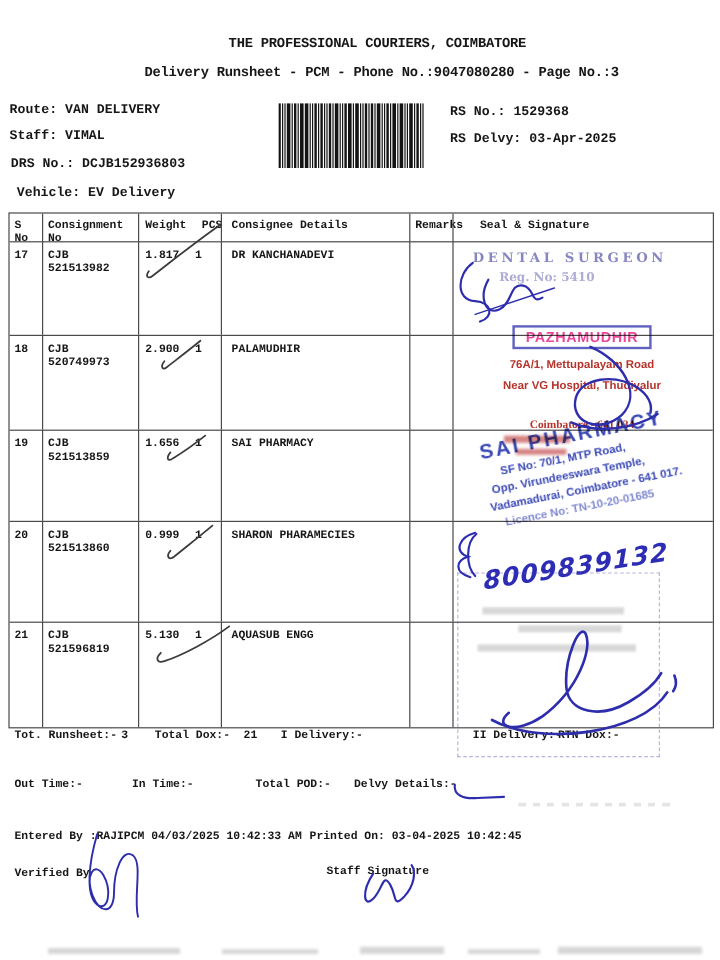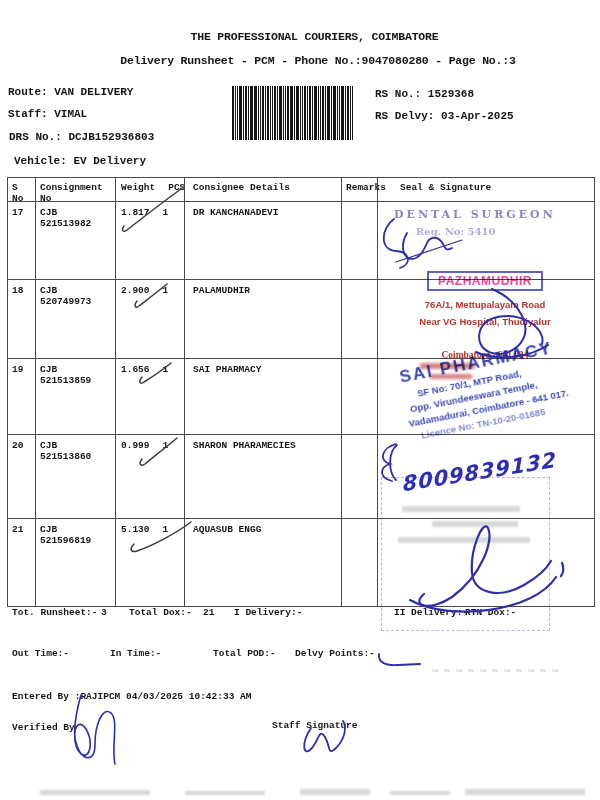--- a/index.html
+++ b/index.html
@@ -234,23 +234,24 @@
   <div class="abs small" style="left:101px;top:607px;">3</div>
   <div class="abs small" style="left:129px;top:607px;">Total Dox:-</div>
   <div class="abs small" style="left:203px;top:607px;">21</div>
   <div class="abs small" style="left:234px;top:607px;">I Delivery:-</div>
   <div class="abs small" style="left:348px;top:607px;margin-left:46px;">II Delivery:-</div>
   <div class="abs small" style="left:465px;top:607px;">RTN Dox:-</div>
 
   <div class="abs small" style="left:12px;top:648px;">Out Time:-</div>
   <div class="abs small" style="left:110px;top:648px;">In Time:-</div>
   <div class="abs small" style="left:213px;top:648px;">Total POD:-</div>
-  <div class="abs small" style="left:295px;top:648px;">Delvy Points:-</div>
+  <div class="abs small" style="left:295px;top:648px;">Delvy Details:-</div>
 
   <div class="abs small" style="left:12px;top:691px;">Entered By :RAJIPCM 04/03/2025 10:42:33 AM</div>
+  <div class="abs small" style="left:258px;top:691px;">Printed On: 03-04-2025 10:42:45</div>
 
   <div class="abs small" style="left:12px;top:722px;">Verified By</div>
   <div class="abs small" style="left:272px;top:720px;">Staff Signature</div>
 
   <div class="gray-strip">
     <i style="left:40px;top:790px;width:110px;height:5px;"></i>
     <i style="left:185px;top:791px;width:80px;height:4px;"></i>
     <i style="left:300px;top:789px;width:70px;height:6px;"></i>
     <i style="left:390px;top:791px;width:60px;height:4px;"></i>
     <i style="left:465px;top:789px;width:120px;height:6px;"></i>

